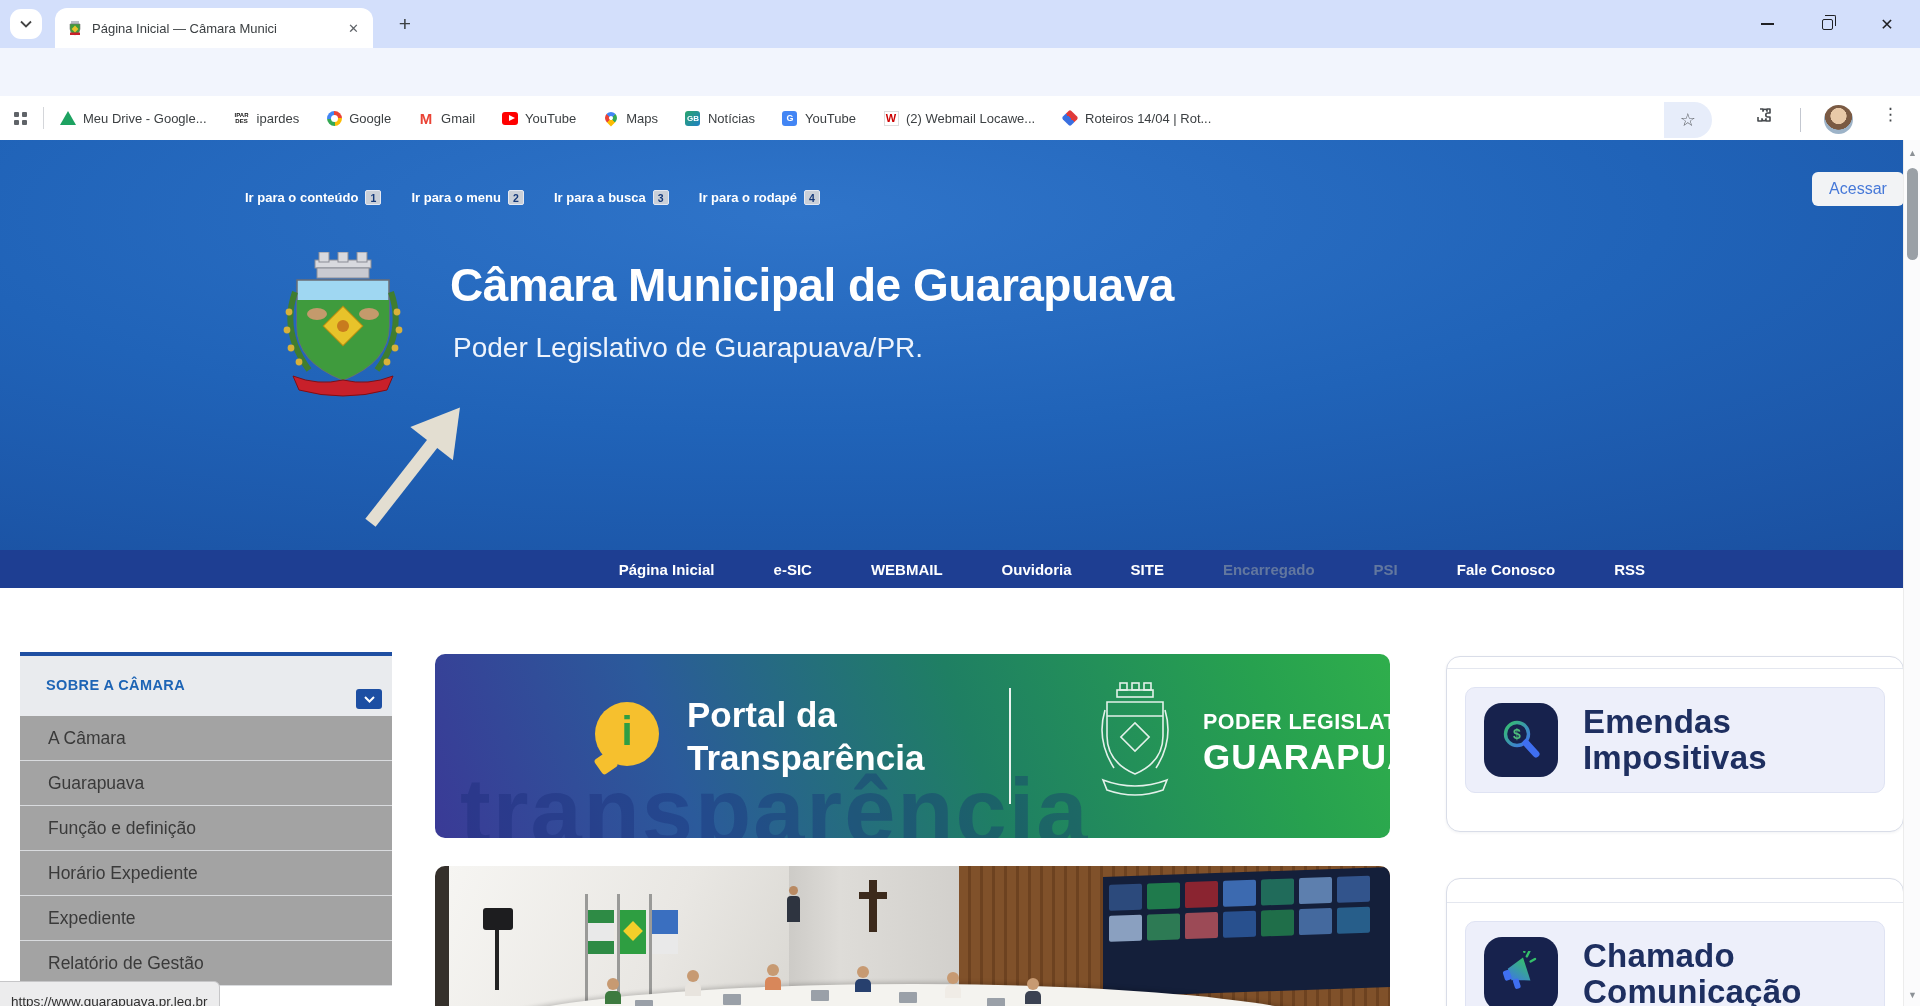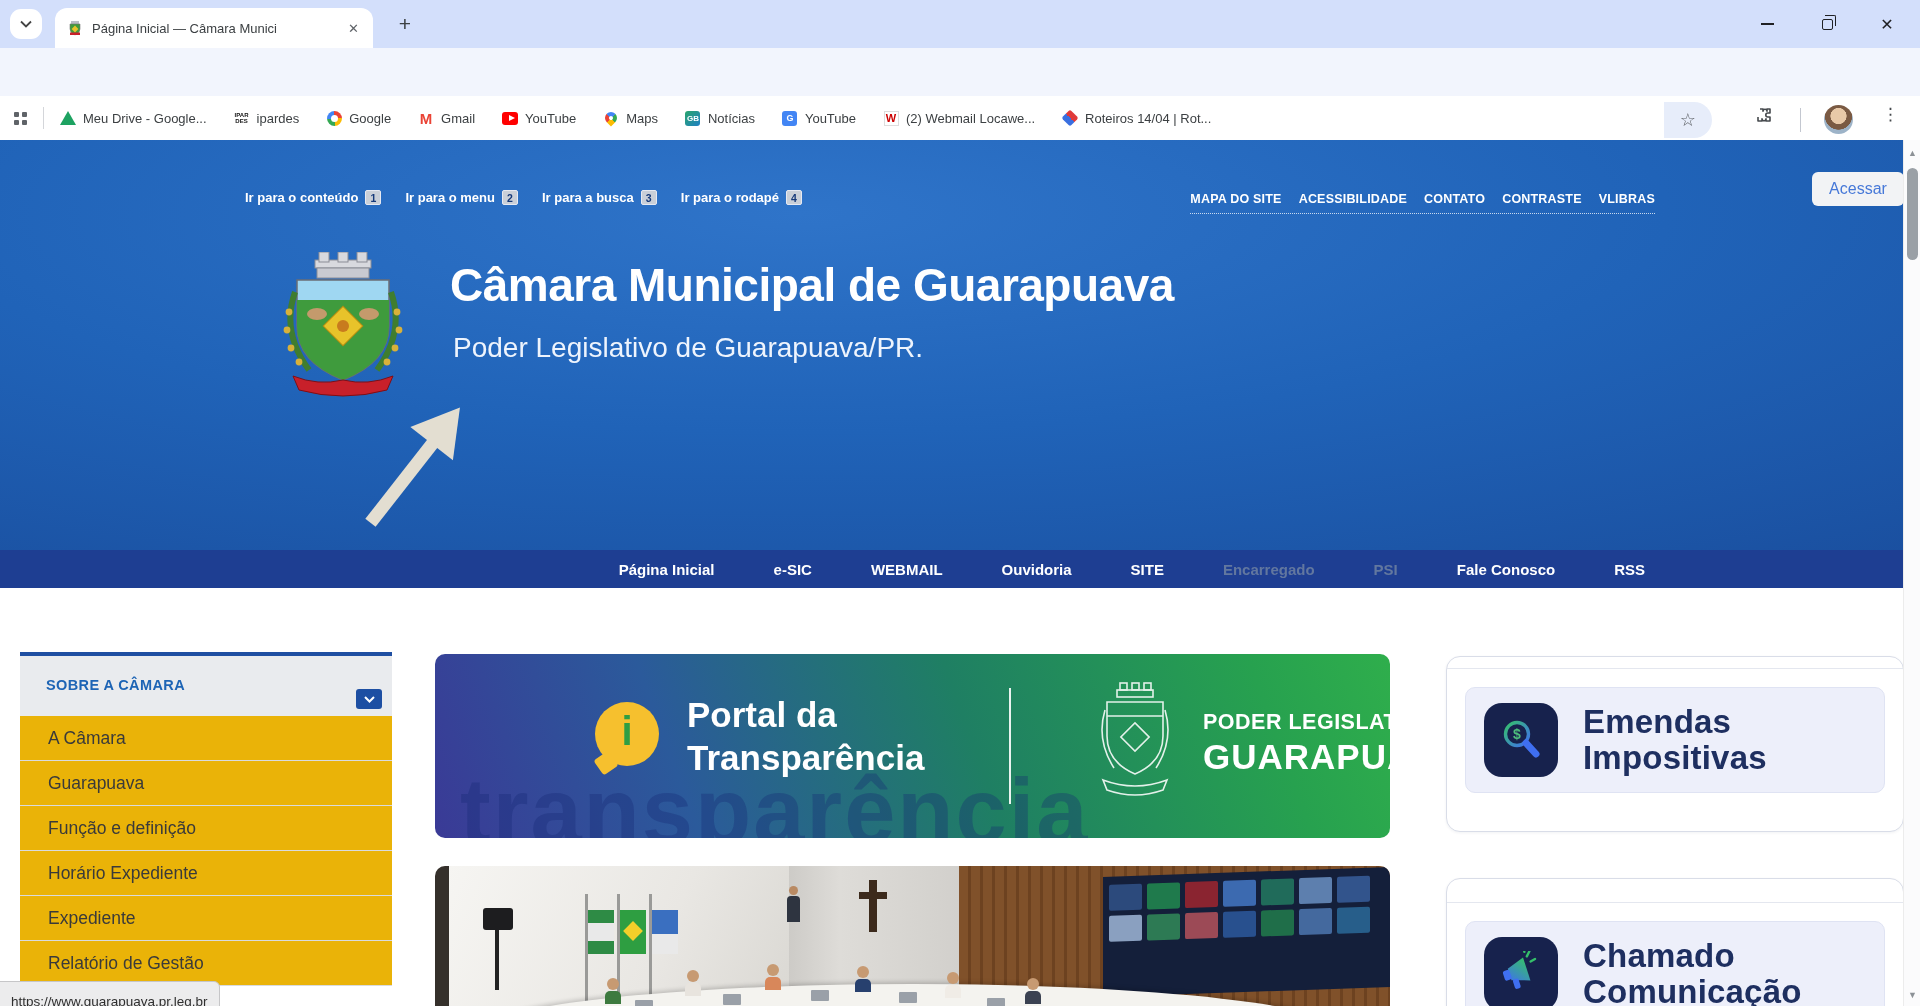--- a/index.html
+++ b/index.html
@@ -79,21 +79,21 @@
     font-size:11px; display:flex; align-items:center; justify-content:center; }
   .rot-ico { width:12px; height:12px; transform:rotate(45deg); background:linear-gradient(180deg,#e03a3a 50%,#3a6fe0 50%); border-radius:2px; }
   .folder-ico { width:16px; height:12px; border:1.5px solid #5f6368; border-radius:2px; position:relative; }
   .folder-ico::before { content:""; position:absolute; left:-1px; top:-4px; width:6px; height:3px;
     border:1.5px solid #5f6368; border-bottom:none; border-radius:2px 2px 0 0; }
 
   
   .viewport { position:absolute; left:0; top:140px; width:1903px; height:866px; background:#fff; overflow:hidden; }
   .site-header { position:absolute; left:0; top:0; width:1903px; height:410px;
     background:radial-gradient(120% 140% at 42% 18%, #2f74c9 0%, #2063b8 38%, #1a4f9f 78%, #174a9a 100%); }
-  .skip-links { position:absolute; left:245px; top:50px; display:flex; gap:24px; }
+  .skip-links { position:absolute; left:245px; top:50px; display:flex; gap:30px; }
   .skip { display:flex; align-items:center; gap:7px; color:#fff; font-size:13px; font-weight:bold; cursor:pointer; }
   .skip-badge { width:16px; height:15px; background:#c9cfd8; border:1px solid #e6e9f2; color:#15397a;
     font-size:10.5px; font-weight:bold; display:flex; align-items:center; justify-content:center; border-radius:2px; }
   .util-links { position:absolute; right:248px; top:52px; display:flex; gap:17px;
     border-bottom:1px dotted rgba(255,255,255,.75); padding-bottom:7px; }
   .util { color:#fff; font-size:12.5px; font-weight:bold; letter-spacing:.2px; cursor:pointer; white-space:nowrap; }
   .acessar { position:absolute; left:1812px; top:32px; width:92px; height:34px; background:#f2f3f5; color:#4678d8;
     font-size:16px; display:flex; align-items:center; justify-content:center; border-radius:6px; cursor:pointer; }
   .logo { position:absolute; left:283px; top:112px; }
   .site-title { position:absolute; left:450px; top:118px; color:#fff; font-size:46px; font-weight:bold; letter-spacing:-.5px; }
@@ -116,21 +116,21 @@
   .mn.dim { color:#62779f; }
 
   
   .sidebar { position:absolute; left:20px; top:512px; width:372px; }
   .sb-topbar { height:4px; background:#1f4fa2; }
   .sb-head { height:60px; background:#e9ebee; position:relative; }
   .sb-title { position:absolute; left:26px; top:21px; font-size:14.5px; font-weight:bold; color:#1d64b5; letter-spacing:.4px; }
   .sb-chev { position:absolute; right:10px; bottom:7px; width:26px; height:20px; background:#1d4fa3; border-radius:3px;
     display:flex; align-items:center; justify-content:center; cursor:pointer; }
   .sb-item { height:45px; display:flex; align-items:center; padding-left:28px; font-size:17.5px; color:#3a3a3a;
-    border-bottom:1px solid #d9dbde; cursor:pointer; background:#eab308; }
+    border-bottom:1px solid #d9dbde; cursor:pointer; background:#a3a3a3; }
 
   .banner1 { position:absolute; left:435px; top:514px; width:955px; height:184px; border-radius:10px; overflow:hidden;
     background:linear-gradient(70deg, #3a3a96 0%, #2b5a9b 26%, #1f7f63 56%, #27a14f 86%, #2fae4c 100%); cursor:pointer; }
   .b1-watermark { position:absolute; left:25px; bottom:-26px; font-size:92px; font-weight:bold;
     color:rgba(22,38,115,.33); letter-spacing:2px; white-space:nowrap; }
   .b1-bubble { position:absolute; left:160px; top:48px; width:64px; height:64px; border-radius:50%; background:#f6c02e; }
   .b1-bubble::after { content:""; position:absolute; left:2px; bottom:-6px; width:18px; height:18px; background:#f6c02e;
     transform:rotate(55deg); border-radius:3px; }
   .b1-i { position:absolute; left:0; top:7px; width:64px; text-align:center; font-size:40px; font-weight:bold; color:#2f9e44; }
   .b1-title { position:absolute; left:252px; top:40px; color:#fff; font-size:35px; font-weight:bold; line-height:1.22; }
@@ -340,27 +340,20 @@
         <span class="skip">
           <span>Ir para a busca</span>
           <span class="skip-badge">3</span>
         </span>
         <span class="skip">
           <span>Ir para o rodapé</span>
           <span class="skip-badge">4</span>
         </span>
       </div>
 
-      <div class="util-links">
-        <span class="util">MAPA DO SITE</span>
-        <span class="util">ACESSIBILIDADE</span>
-        <span class="util">CONTATO</span>
-        <span class="util">CONTRASTE</span>
-        <span class="util">VLIBRAS</span>
-      </div>
 
       <div class="acessar">Acessar</div>
 
       <svg class="logo" width="120" height="152" viewBox="0 0 120 152">
         <rect x="32" y="8" width="56" height="8" fill="#d8d9de" stroke="#8b8d96" stroke-width="1"></rect>
         <rect x="36" y="0" width="10" height="10" fill="#d8d9de" stroke="#8b8d96" stroke-width="1"></rect>
         <rect x="55" y="0" width="10" height="10" fill="#d8d9de" stroke="#8b8d96" stroke-width="1"></rect>
         <rect x="74" y="0" width="10" height="10" fill="#d8d9de" stroke="#8b8d96" stroke-width="1"></rect>
         <rect x="34" y="16" width="52" height="10" fill="#c9cad1" stroke="#8b8d96" stroke-width="1"></rect>
         <path d="M14,28 h92 v46 q0,36 -46,54 q-46,-18 -46,-54 z" fill="#9fd7f2" stroke="#6b6d75" stroke-width="1.5"></path>

